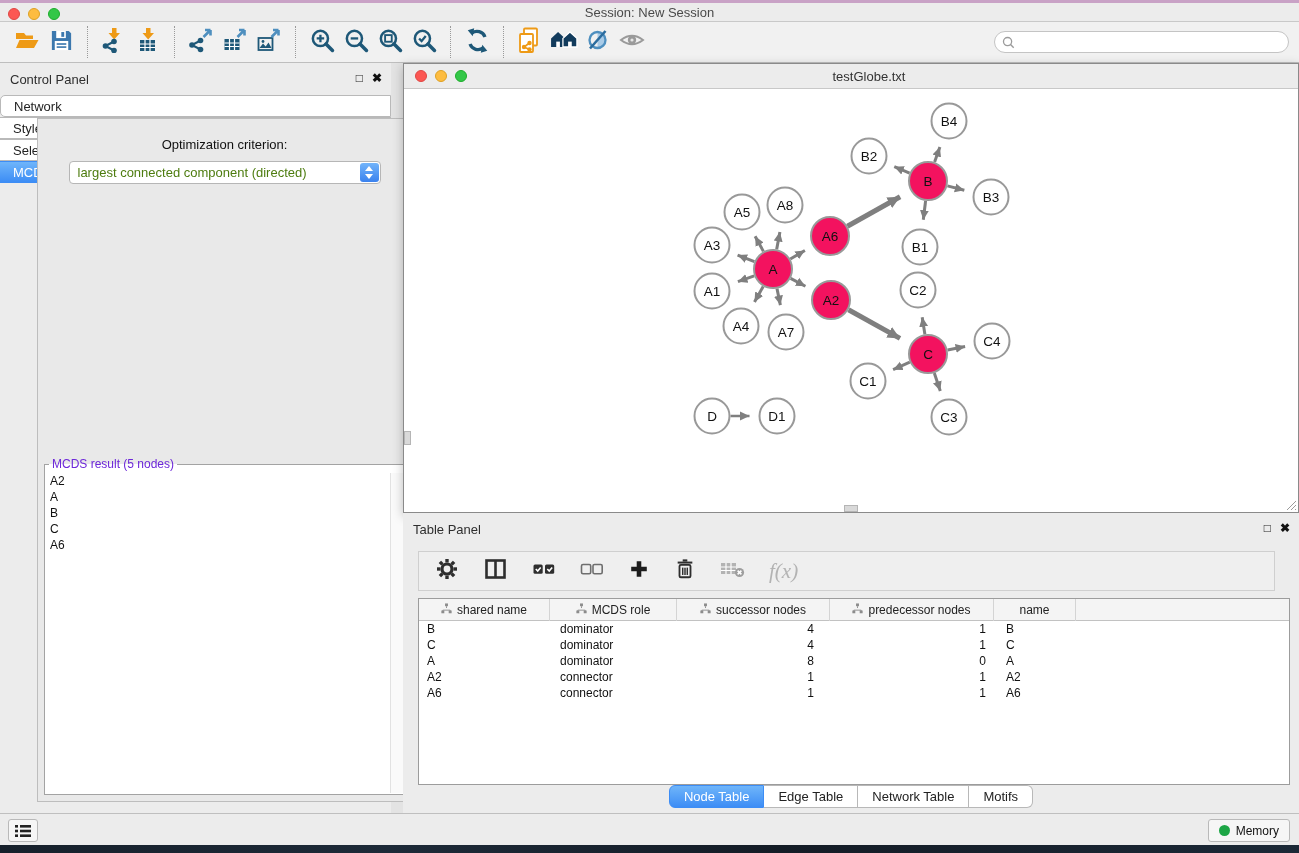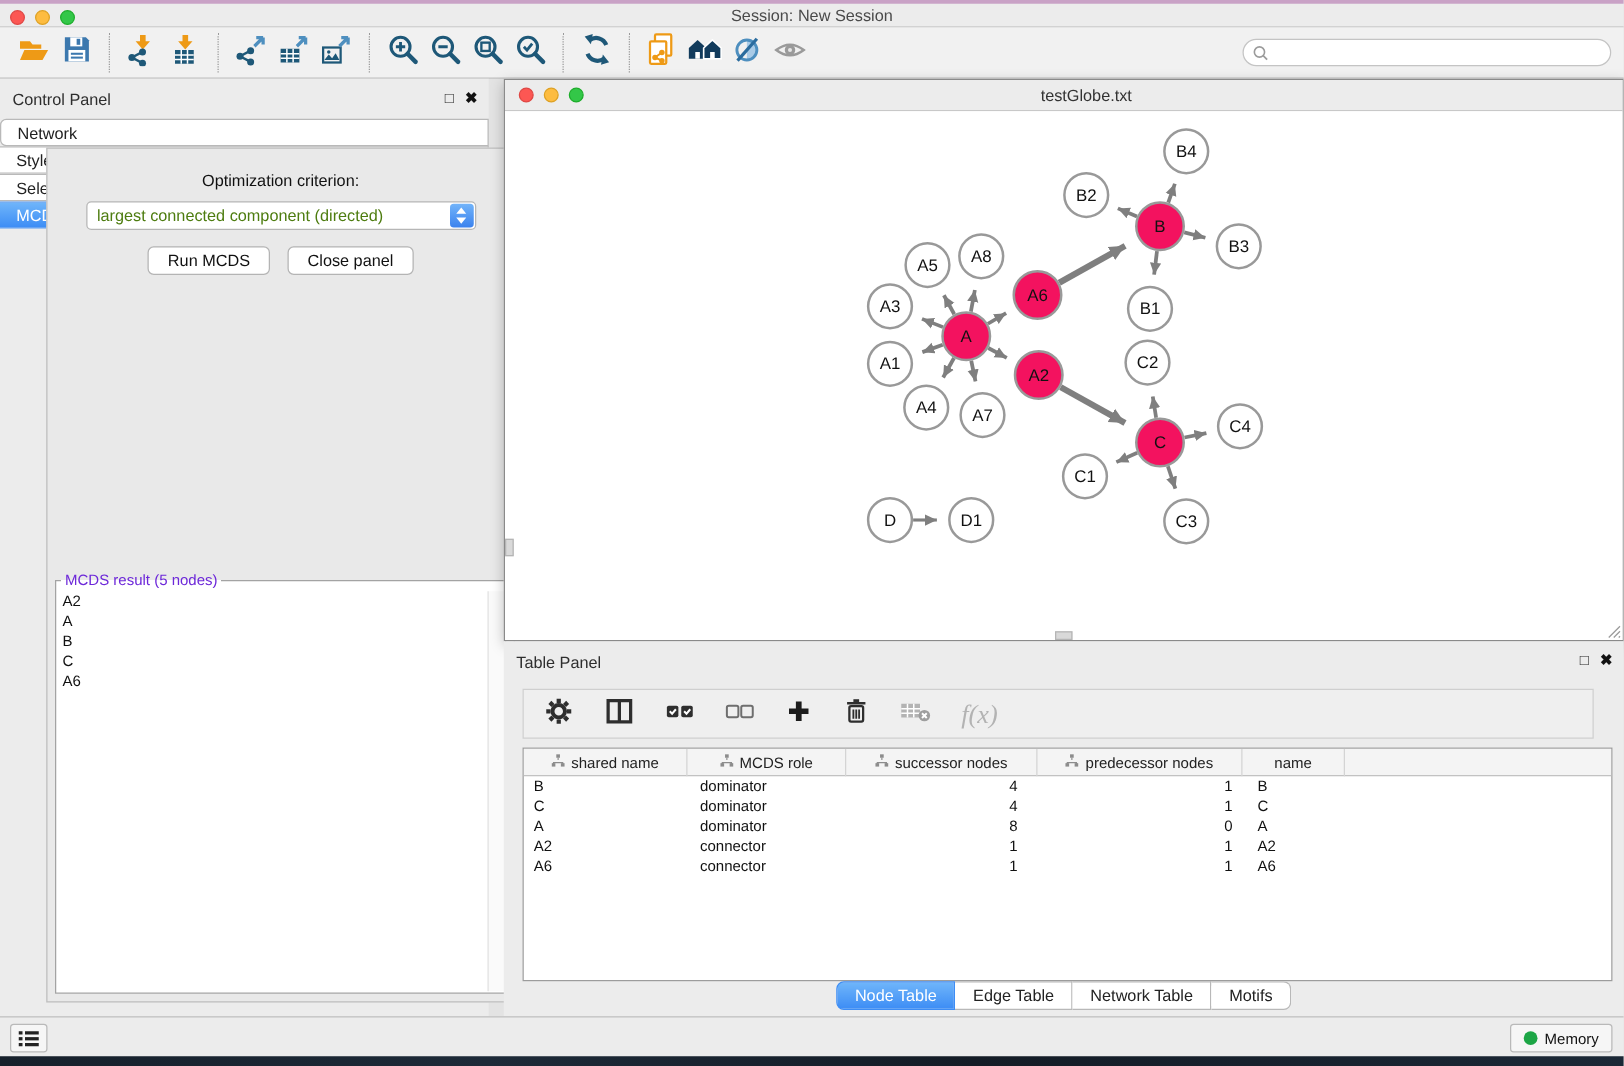--- a/index.html
+++ b/index.html
@@ -291,24 +291,20 @@
         <div class="cp-tab">Style</div>
         <div class="cp-tab">Select</div>
         <div class="cp-tab active">MCDS</div>
       </div>
     <div class="cp-content">
       <div class="opt-label">Optimization criterion:</div>
       <div class="dropdown">
         <span class="val">largest connected component (directed)</span>
         <span class="dd-step"></span>
       </div>
-      <div class="cp-buttons">
-        <button class="btn">Run MCDS</button>
-        <button class="btn">Close panel</button>
-      </div>
       <fieldset class="mcds-box">
         <legend>MCDS result (5 nodes)</legend>
         <div class="mcds-list" id="mcds-list">
             <div class="mcds-item">A2</div>
             <div class="mcds-item">A</div>
             <div class="mcds-item">B</div>
             <div class="mcds-item">C</div>
             <div class="mcds-item">A6</div>
           </div>
         <div class="mcds-scroll"></div>

